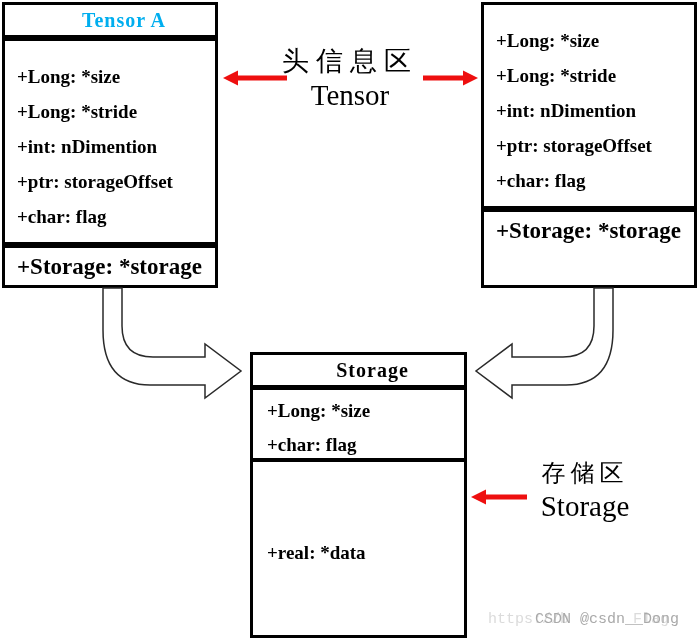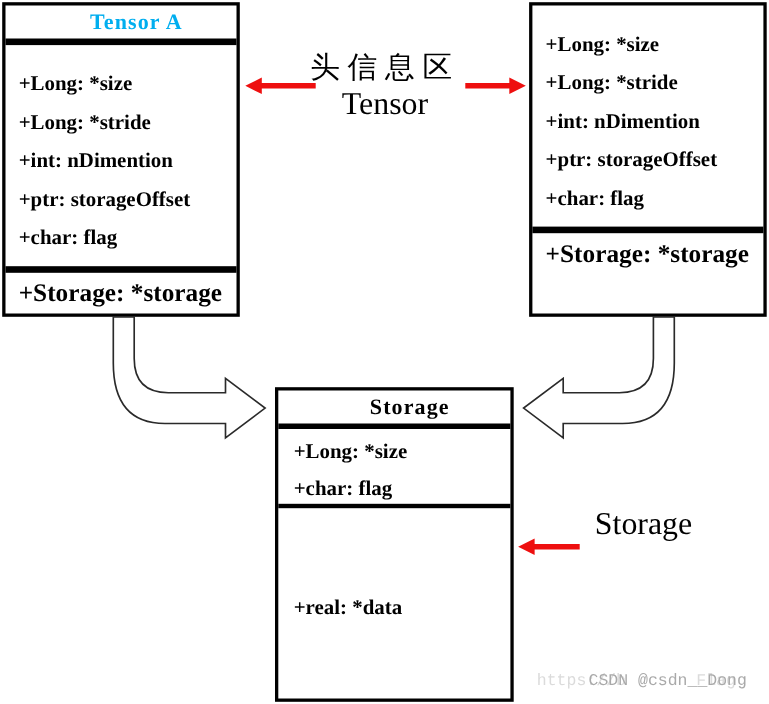--- a/index.html
+++ b/index.html
@@ -82,20 +82,21 @@
     <div class="box-fields">
       <div class="frow">+Long: *size</div>
       <div class="frow">+char: flag</div>
     </div>
     <div class="storage-data">
       <div class="frow">+real: *data</div>
     </div>
   </div>
 
   <div class="annotation" id="storage-info">
+    <div class="cn">存储区</div>
     <div class="en">Storage</div>
   </div>
 
   <svg id="arrow-layer" width="699" height="640" viewBox="0 0 699 640">
 
     <g class="red-arrow">
       <line x1="287" y1="78" x2="236" y2="78" stroke-width="5" stroke="#ee0f0f"></line>
       <polygon points="223,78 238,70.5 238,85.5" fill="#ee0f0f"></polygon>
     </g>
     <g class="red-arrow">

